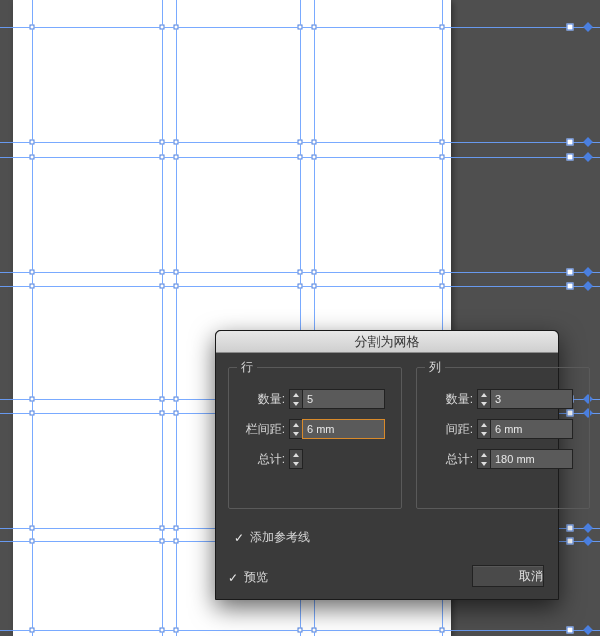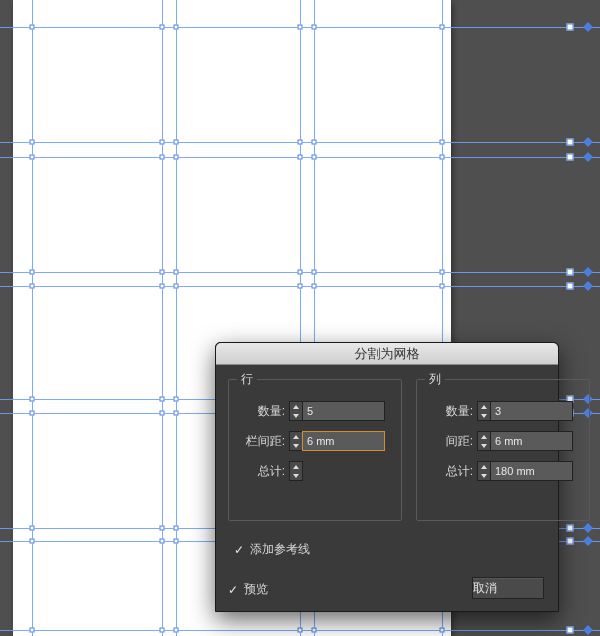--- a/index.html
+++ b/index.html
@@ -55,21 +55,20 @@
   .dialog {
     position: absolute;
     left: 215px; top: 330px;
     width: 344px; height: 270px;
     background: #3a3a3a;
     border: 1px solid #1a1a1a;
     border-radius: 5px 5px 0 0;
     box-shadow: 0 8px 24px rgba(0,0,0,.6);
     color: #d8d8d8;
     font-size: 12px;
-    margin-top: 12px;
   }
   .dialog-titlebar {
     height: 22px;
     background: linear-gradient(#e8e8e8, #cfcfcf);
     border-bottom: 1px solid #8a8a8a;
     border-radius: 5px 5px 0 0;
     text-align: center;
     line-height: 22px;
     color: #333;
     font-size: 13px;
@@ -172,21 +171,21 @@
     right: 14px; top: 212px;
     display: flex; gap: 10px;
   }
   .btn {
     width: 72px; height: 22px;
     background: #4a4a4a;
     border: 1px solid #222;
     box-shadow: inset 0 1px 0 rgba(255,255,255,.08);
     color: #e4e4e4;
     font-size: 12px;
-    text-align: left;
+    text-align: right;
     line-height: 20px;
     cursor: pointer;
   }
 
   
   .anchor {
     position: absolute;
     width: 5px; height: 5px;
     border: 1px solid #4a7fe0;
     background: #fff;

